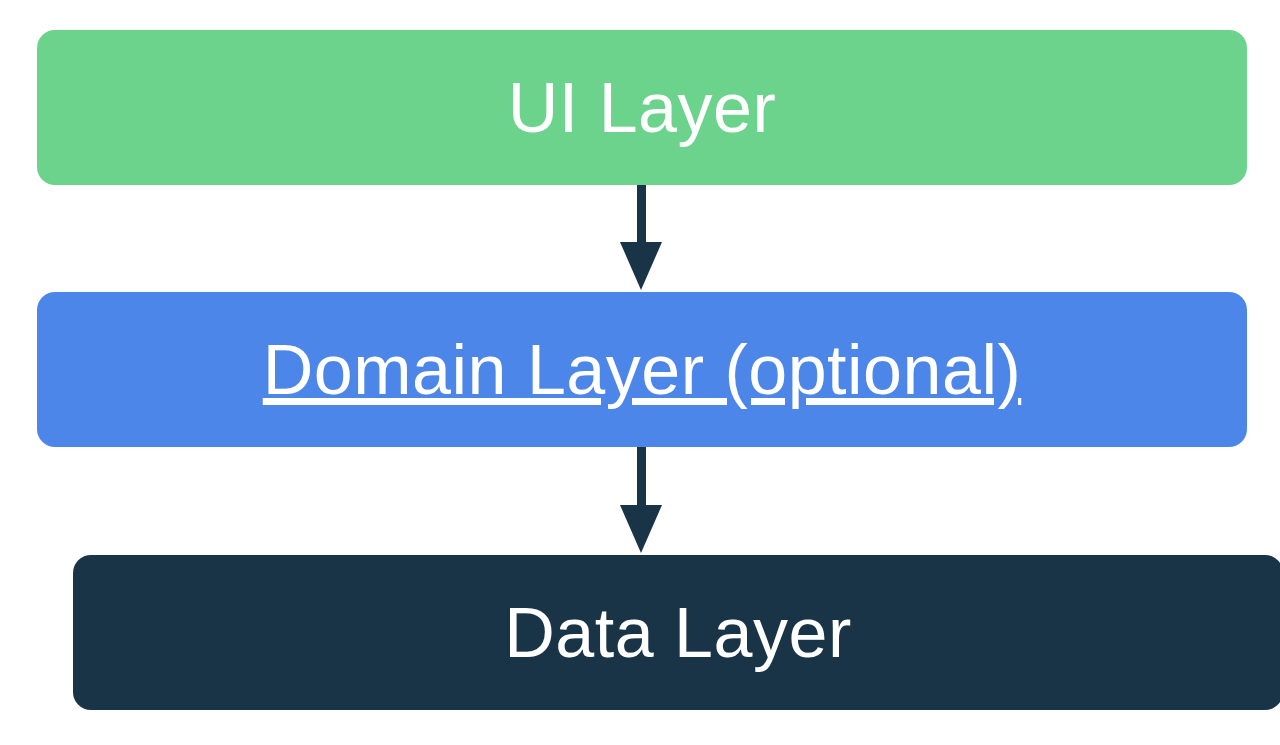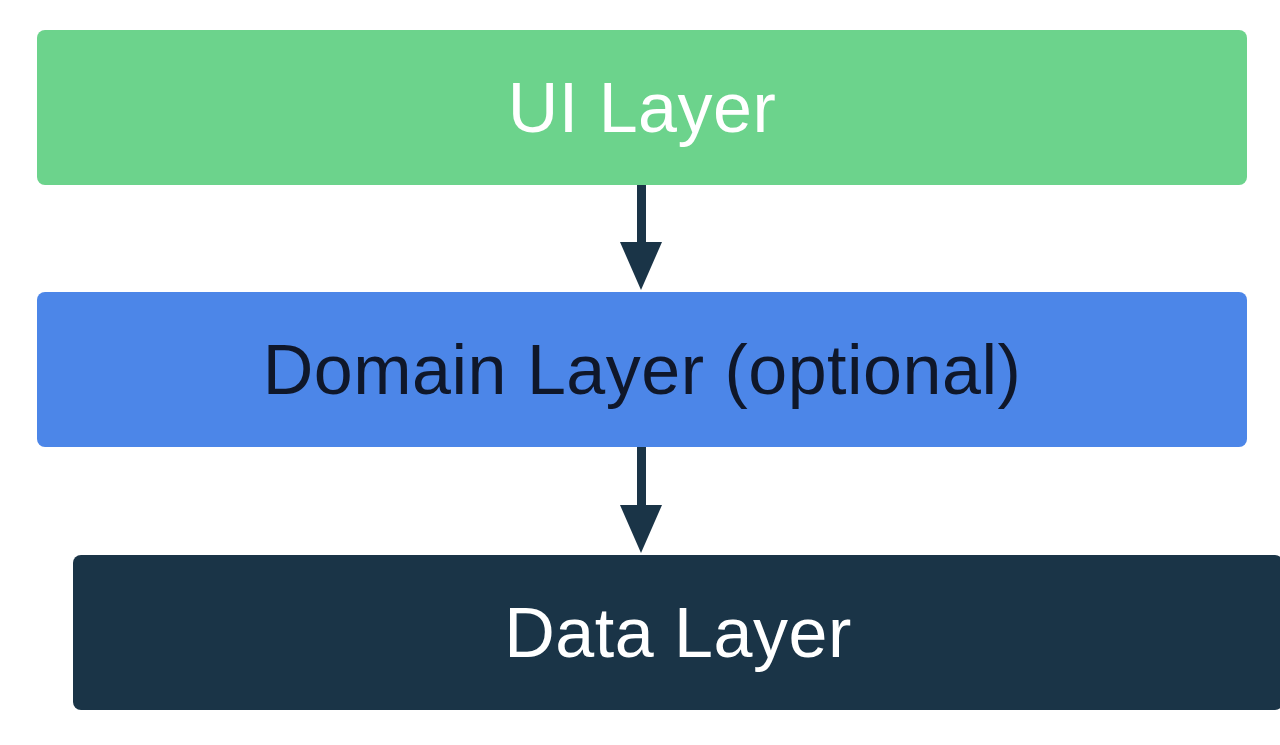--- a/index.html
+++ b/index.html
@@ -13,21 +13,21 @@
     width: 1280px;
     height: 745px;
     background: #ffffff;
     overflow: hidden;
   }
   .layer-box {
     position: absolute;
     left: 37px;
     width: 1210px;
     height: 155px;
-    border-radius: 8px;
+    border-radius: 18px;
     display: flex;
     align-items: center;
     justify-content: center;
   }
   .layer-box.ui     { top: 30px; }
   .layer-box.domain { top: 292px; }
   .layer-box.data   { top: 555px; }
   .layer-label {
     font-size: 70px;
     font-weight: 400;
@@ -66,21 +66,21 @@
 
   <div class="layer-box ui" style="background: rgb(108, 211, 140); color: rgb(255, 255, 255);">
     <span class="layer-label">UI Layer</span>
   </div>
 
   <div class="arrow a1">
     <div class="arrow-stem" style="background: rgb(26, 52, 71);"></div>
     <div class="arrow-head" style="border-top-color: rgb(26, 52, 71);"></div>
   </div>
 
-  <div class="layer-box domain" style="background: rgb(76, 134, 232); color: #0f172a;">
+  <div class="layer-box domain" style="background: rgb(76, 134, 232); color: #ffffff; text-decoration: underline;">
     <span class="layer-label">Domain Layer (optional)</span>
   </div>
 
   <div class="arrow a2">
     <div class="arrow-stem" style="background: rgb(26, 52, 71);"></div>
     <div class="arrow-head" style="border-top-color: rgb(26, 52, 71);"></div>
   </div>
 
   <div class="layer-box data" style="background: rgb(26, 52, 71); color: rgb(255, 255, 255); margin-left: 36px;">
     <span class="layer-label">Data Layer</span>

